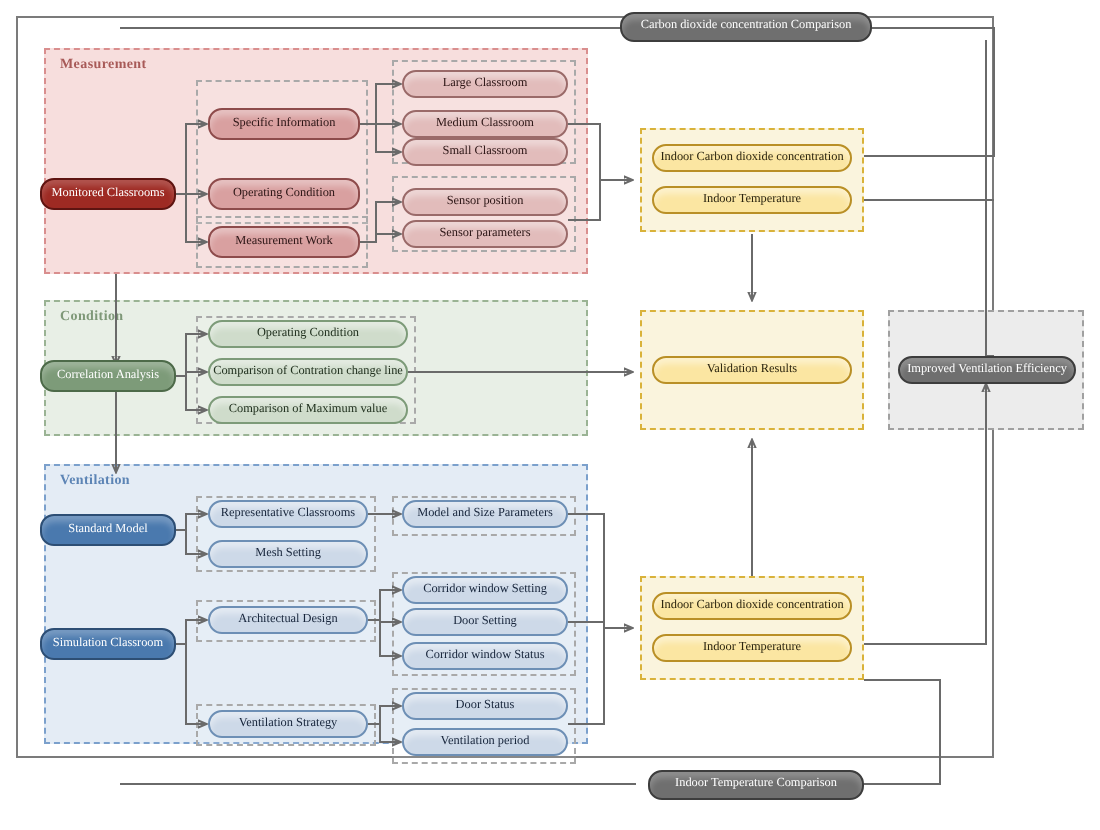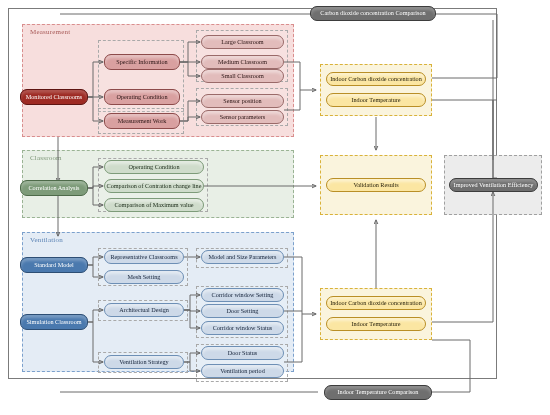--- a/index.html
+++ b/index.html
@@ -6,21 +6,21 @@
   body{width:550px;height:415px;overflow:hidden;
        font-family:"Liberation Serif","DejaVu Serif",serif;}
   #stage{position:relative;width:550px;height:415px;}
 
   
   .outer-frame{position:absolute;left:8px;top:8px;width:489px;height:371px;
     border:1.5px solid #7b7b7b;background:transparent;box-sizing:border-box;}
 
   
   .group{position:absolute;box-sizing:border-box;}
-  .group-title{position:absolute;font-size:7px;letter-spacing:.2px;}
+  .group-title{position:absolute;font-size:7px;letter-spacing:.2px;font-weight:bold;}
 
   .g-measure{left:22px;top:24px;width:272px;height:113px;
     background:#f7dedd;border:1px dashed #d98e8e;}
   .t-measure{left:30px;top:28px;color:#a85a58;}
 
   .g-valid{left:22px;top:150px;width:272px;height:68px;
     background:#e8efe6;border:1px dashed #9ab394;}
   .t-valid{left:30px;top:154px;color:#7e9878;}
 
   .g-sim{left:22px;top:232px;width:272px;height:140px;
@@ -70,21 +70,21 @@
 <body>
 
 <div id="stage">
 
   <div class="outer-frame"></div>
 
   <div class="group g-measure"></div>
   <div class="group-title t-measure">Measurement</div>
 
   <div class="group g-valid"></div>
-  <div class="group-title t-valid">Classroom</div>
+  <div class="group-title t-valid">Condition</div>
 
   <div class="group g-sim"></div>
   <div class="group-title t-sim">Ventilation</div>
 
   <div class="subgroup" style="left:98px;top:40px;width:86px;height:72px;"></div>
   <div class="subgroup" style="left:98px;top:108px;width:86px;height:26px;"></div>
   <div class="subgroup" style="left:196px;top:30px;width:92px;height:52px;"></div>
   <div class="subgroup" style="left:196px;top:88px;width:92px;height:38px;"></div>
 
   <div class="subgroup" style="left:98px;top:158px;width:110px;height:54px;"></div>

